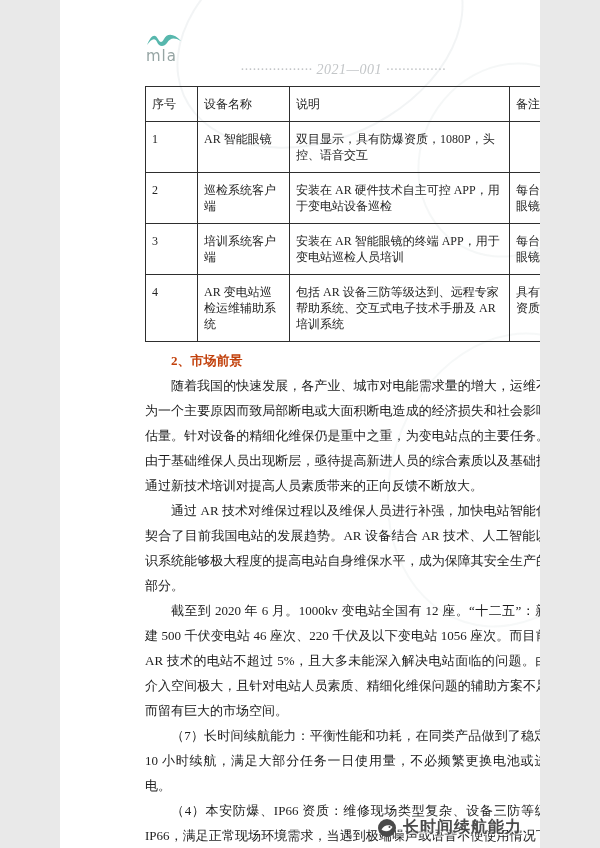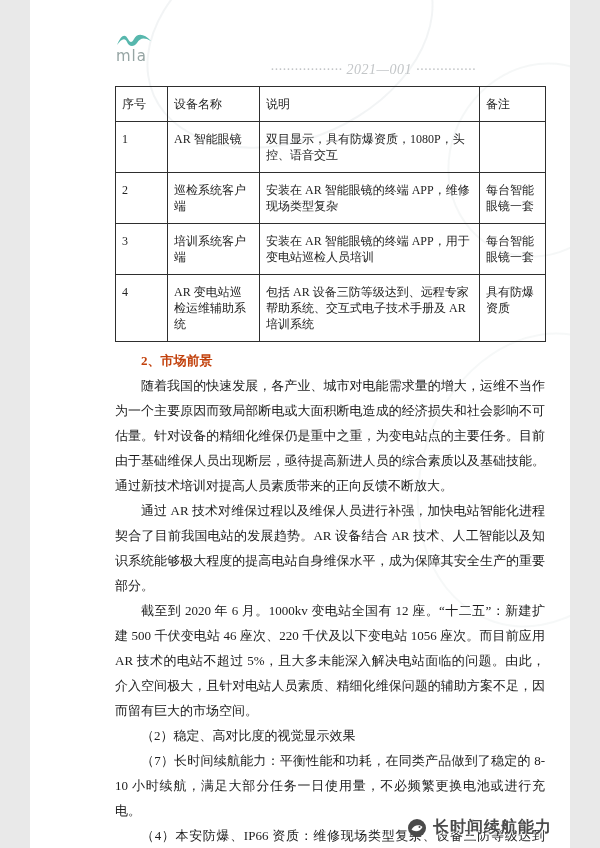--- a/index.html
+++ b/index.html
@@ -1,18 +1,18 @@
 <!DOCTYPE html>
 <html><head>
 <meta charset="utf-8">
 <style>
   * { margin:0; padding:0; box-sizing:border-box; }
   html,body { background:#e9e9e9; }
   .page {
-    position:relative; width:540px; height:848px; margin:0 auto;
+    position:relative; width:480px; height:848px; margin:0 auto;
     background:#ffffff; overflow:hidden;
     font-family:"Liberation Serif","DejaVu Serif",serif;
     color:#1c1c1c;
   }
   
   .wm { position:absolute; border:2px solid rgba(110,135,140,0.10); border-radius:50%; pointer-events:none; }
   .wm1 { top:-70px; left:110px; width:300px; height:210px; transform:rotate(-24deg); border-color:rgba(110,135,140,0.09); }
   .wm2 { top:330px; right:-90px; width:240px; height:300px; transform:rotate(18deg); border-color:rgba(110,135,140,0.06); }
   .wm3 { top:60px;  right:-60px; width:180px; height:200px; transform:rotate(30deg); border-color:rgba(110,135,140,0.07); }
 
@@ -90,21 +90,21 @@
       </tr>
       <tr>
         <td class="center">1</td>
         <td>AR 智能眼镜</td>
         <td>双目显示，具有防爆资质，1080P，头控、语音交互</td>
         <td></td>
       </tr>
       <tr>
         <td class="center">2</td>
         <td>巡检系统客户端</td>
-        <td>安装在 AR 智能眼镜的终端 APP，维修现场类型复杂</td>
+        <td>安装在 AR 硬件技术自主可控 APP，用于变电站设备巡检</td>
         <td>每台智能眼镜一套</td>
       </tr>
       <tr>
         <td class="center">3</td>
         <td>培训系统客户端</td>
         <td>安装在 AR 智能眼镜的终端 APP，用于变电站巡检人员培训</td>
         <td>每台智能眼镜一套</td>
       </tr>
       <tr>
         <td class="center">4</td>
@@ -114,21 +114,20 @@
       </tr>
     </tbody>
       </table>
 
     <div class="body-text">
       <div class="sec-title">2、市场前景</div>
       <p class="para">随着我国的快速发展，各产业、城市对电能需求量的增大，运维不当作为一个主要原因而致局部断电或大面积断电造成的经济损失和社会影响不可估量。针对设备的精细化维保仍是重中之重，为变电站点的主要任务。目前由于基础维保人员出现断层，亟待提高新进人员的综合素质以及基础技能。通过新技术培训对提高人员素质带来的正向反馈不断放大。</p>
       <p class="para">通过 AR 技术对维保过程以及维保人员进行补强，加快电站智能化进程契合了目前我国电站的发展趋势。AR 设备结合 AR 技术、人工智能以及知识系统能够极大程度的提高电站自身维保水平，成为保障其安全生产的重要部分。</p>
       <p class="para">截至到 2020 年 6 月。1000kv 变电站全国有 12 座。“十二五”：新建扩建 500 千伏变电站 46 座次、220 千伏及以下变电站 1056 座次。而目前应用 AR 技术的电站不超过 5%，且大多未能深入解决电站面临的问题。由此，介入空间极大，且针对电站人员素质、精细化维保问题的辅助方案不足，因而留有巨大的市场空间。</p>
 
-      <p class="para">（2）稳定、高对比度的视觉显示效果</p>
       <p class="para">（7）长时间续航能力：平衡性能和功耗，在同类产品做到了稳定的 8-10 小时续航，满足大部分任务一日使用量，不必频繁更换电池或进行充电。</p>
       <p class="para">（4）本安防爆、IP66 资质：维修现场类型复杂、设备三防等级达到 IP66，满足正常现场环境需求，当遇到极端噪声或语音不便使用情况下，产品设计了</p>
     </div>
 
   </div>
 
   <div class="footer-brand">
     <svg width="20" height="20" viewBox="0 0 20 20">
       <circle cx="10" cy="10" r="9" fill="#4a4a4a"></circle>
       <path d="M4.5,11.5 C7,6.5 13,6 15.5,9 C13.5,13.5 8,14.5 4.5,11.5 Z" fill="#ffffff"></path>

